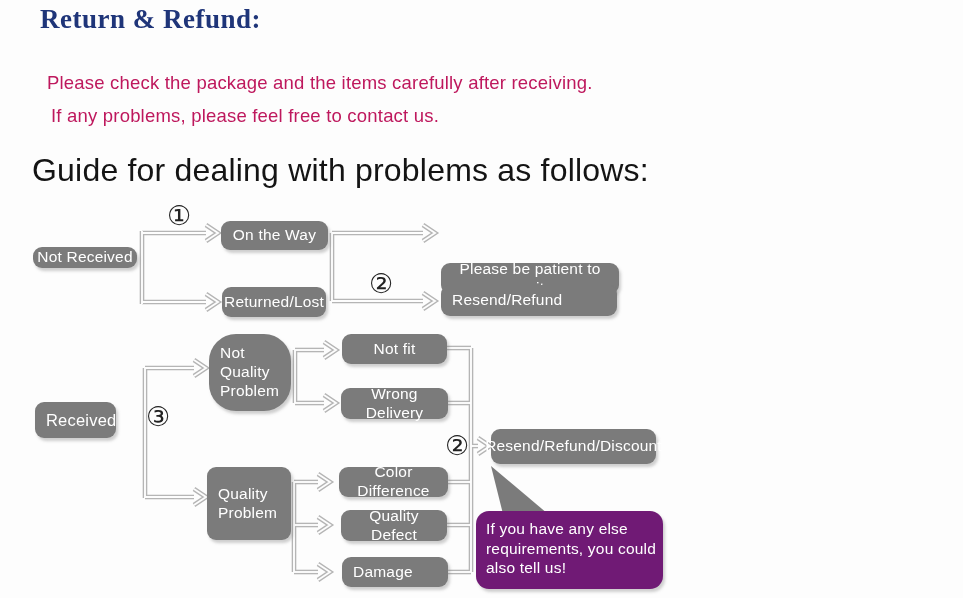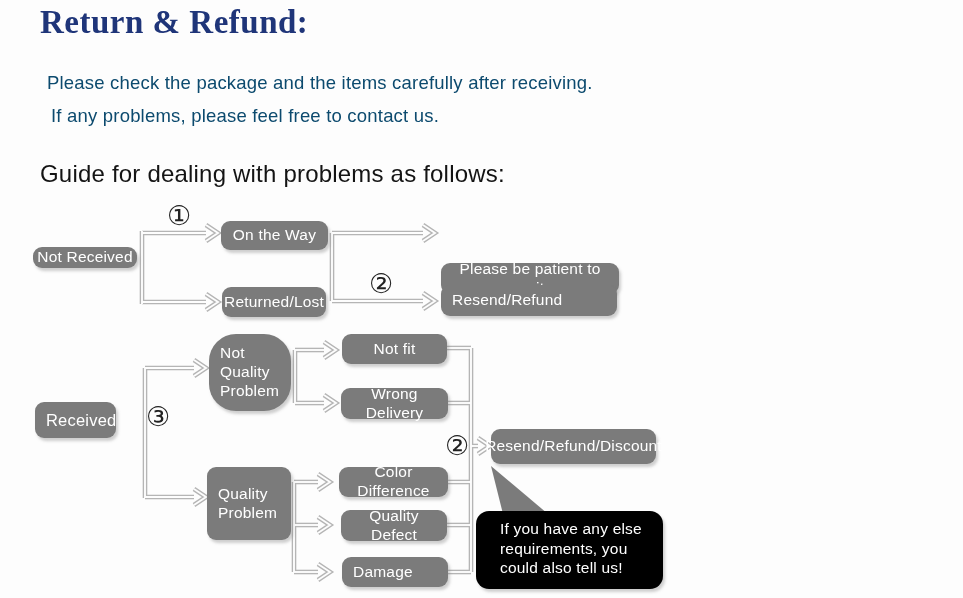--- a/index.html
+++ b/index.html
@@ -4,26 +4,26 @@
 <style>
   html,body{margin:0;padding:0;background:#fff;}
   .canvas{
     position:relative;width:963px;height:598px;overflow:hidden;
     background:#fdfdfd;
     font-family:"Liberation Sans","DejaVu Sans",sans-serif;
   }
   .title{
     position:absolute;left:40px;top:4px;margin:0;
     font-family:"Liberation Serif","DejaVu Serif",serif;
-    font-weight:bold;font-size:33px;color:#1f3579;letter-spacing:0.5px;
+    font-weight:bold;font-size:27px;color:#1f3579;letter-spacing:0.5px;
   }
-  .intro{position:absolute;margin:0;font-size:18.5px;color:#0c4a6e;letter-spacing:0.2px;}
+  .intro{position:absolute;margin:0;font-size:18.5px;color:#be185d;letter-spacing:0.2px;}
   .intro.l1{left:47px;top:72px;}
   .intro.l2{left:51px;top:105px;}
-  .guide{position:absolute;left:32px;top:152px;margin:8px;font-size:24px;color:#141414;letter-spacing:0.2px;}
+  .guide{position:absolute;left:32px;top:152px;margin:0;font-size:32px;color:#141414;letter-spacing:0.2px;}
 
   .connectors{position:absolute;left:0;top:0;}
 
   .node{
     position:absolute;box-sizing:border-box;
     background:#7b7b7b;color:#fff;border-radius:9px;
     display:flex;align-items:center;
     font-size:15.5px;line-height:1.22;letter-spacing:0.2px;
     box-shadow:2px 3px 3px rgba(120,120,120,0.35);
   }
@@ -49,22 +49,22 @@
     position:absolute;font-family:"DejaVu Sans",sans-serif;
     font-size:27px;color:#222;line-height:1;
   }
   #m-1{left:167px;top:202px;}
   #m-2-top{left:369px;top:270px;}
   #m-3{left:146px;top:403px;}
   #m-2-bottom{left:445px;top:432px;}
 
   .bubble{
     position:absolute;left:476px;top:511px;width:187px;height:78px;
-    box-sizing:border-box;background:#000000;color:#fff;border-radius:13px;
-    padding:8px 5px 6px 24px;font-size:15.5px;line-height:1.27;letter-spacing:0.2px;
+    box-sizing:border-box;background:#701a75;color:#fff;border-radius:13px;
+    padding:8px 5px 6px 10px;font-size:15.5px;line-height:1.27;letter-spacing:0.2px;
     box-shadow:2px 3px 3px rgba(120,120,120,0.35);
   }
 </style>
 </head>
 <body>
 
 <div class="canvas">
 
   <h1 class="title">Return &amp; Refund:</h1>
   <p class="intro l1">Please check the package and the items carefully after receiving.</p>

